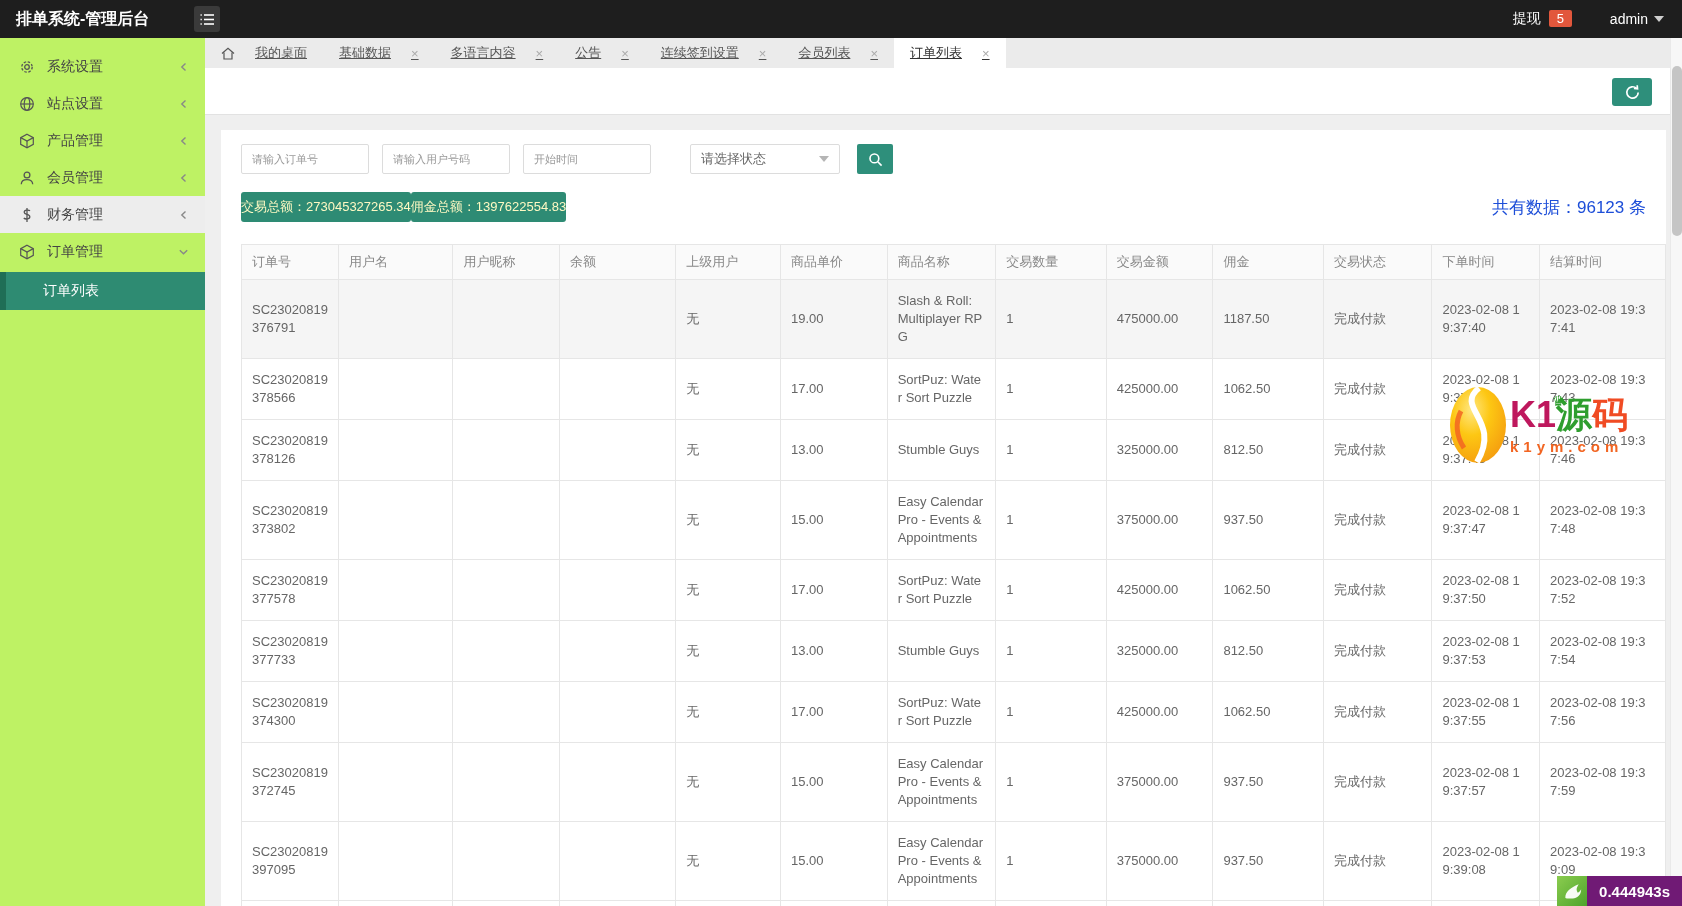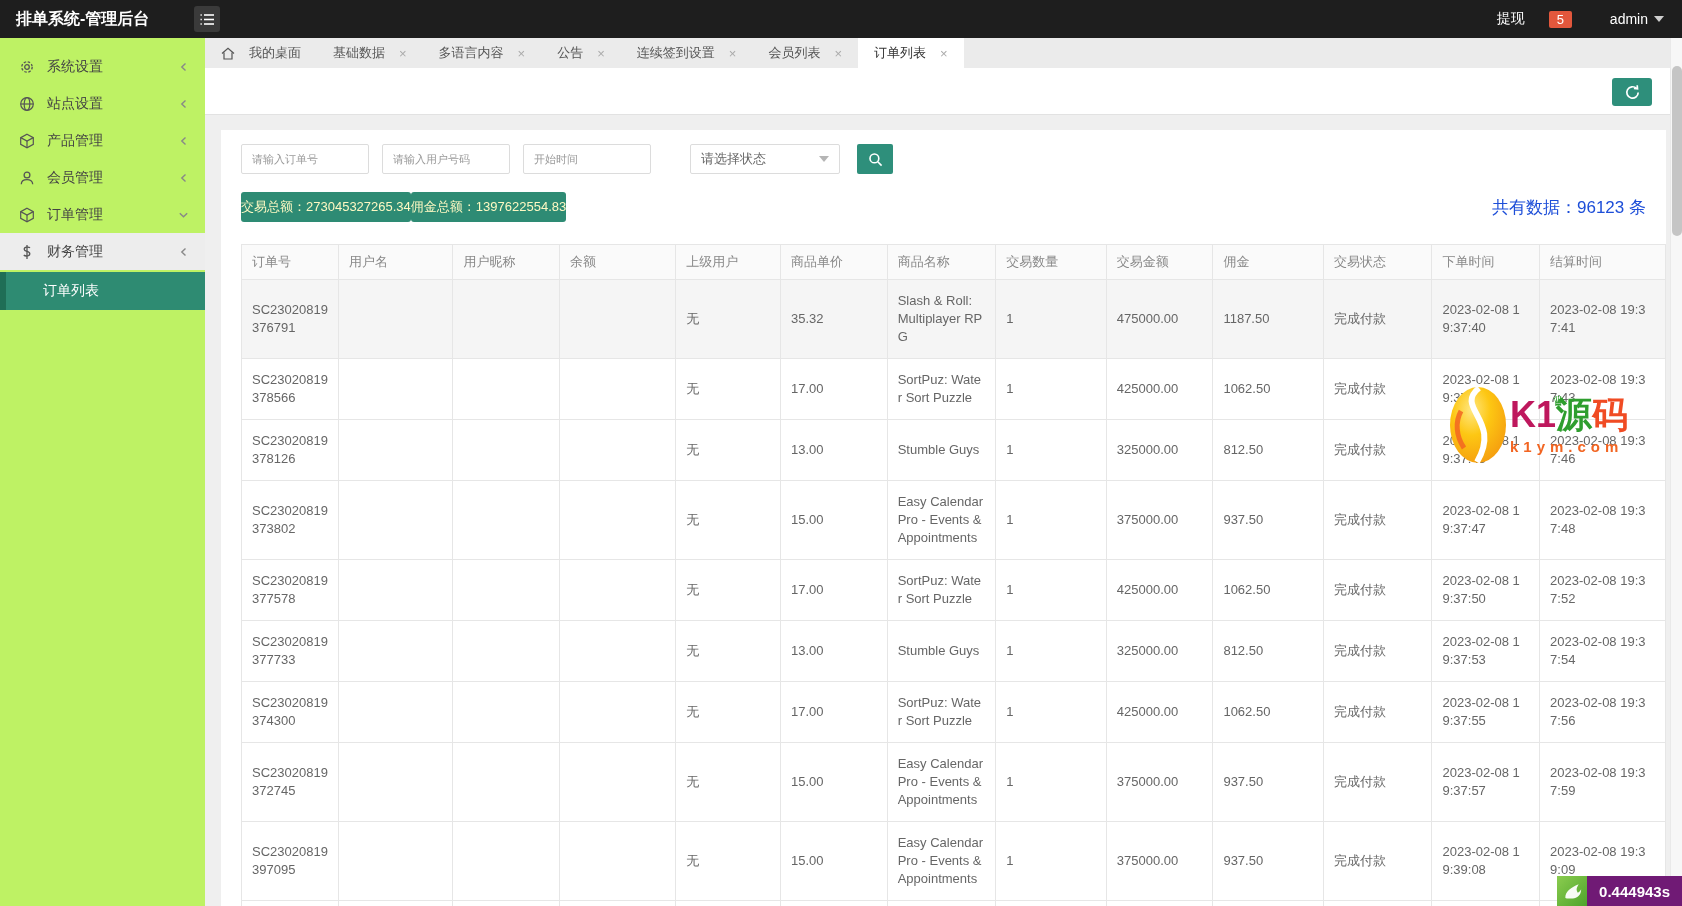--- a/index.html
+++ b/index.html
@@ -8,40 +8,40 @@
     font-family:"Liberation Sans","DejaVu Sans",sans-serif;
     background:#efefef; position:relative; font-size:14px; color:#333;
   }
   
   .top-header{ position:absolute; left:0; top:0; width:1682px; height:38px;
     background:#1e1e1e; display:flex; align-items:center; z-index:30; }
   .brand{ color:#fff; font-size:16px; font-weight:bold; padding-left:16px; width:186px; }
   .burger{ width:26px; height:26px; background:#3a3a3a; border-radius:3px;
     display:flex; align-items:center; justify-content:center; cursor:pointer; margin-left:8px; }
   .header-right{ margin-left:auto; display:flex; align-items:center; gap:10px; padding-right:18px; color:#fff; }
-  .withdraw-wrap{ display:flex; align-items:flex-end; gap:24px; cursor:pointer; }
+  .withdraw-wrap{ display:flex; align-items:flex-start; gap:8px; cursor:pointer; }
   .withdraw-badge{ background:#e2573c; color:#fff; font-size:13px; padding:1px 8px; border-radius:2px; }
   .admin-wrap{ display:flex; align-items:center; gap:6px; margin-left:28px; cursor:pointer; }
   .caret-down{ width:0; height:0; border-left:5px solid transparent; border-right:5px solid transparent; border-top:6px solid #cfcfcf; }
   
   .sidebar{ position:absolute; left:0; top:38px; width:205px; bottom:0;
     background:#bef264; padding-top:10px; z-index:20; }
   .side-item{ height:37px; display:flex; align-items:center; padding:0 16px 0 18px;
     color:#444; cursor:pointer; font-size:14px; }
   .side-item.hl{ background:#ededed; }
   .side-item .s-icon{ width:17px; height:17px; margin-right:12px; display:flex; align-items:center; justify-content:center; color:#555; }
   .side-item .s-label{ flex:1; }
   .side-item .s-chев{ color:#777; }
   .side-sub-active{ height:38px; background:#2e8b72; border-left:6px solid #1f6e56;
     display:flex; align-items:center; padding-left:37px; color:#fff; cursor:pointer; margin-top:2px; }
   
   .tabbar{ position:absolute; left:205px; top:38px; right:0; height:30px;
     background:#ebebeb; display:flex; align-items:stretch; z-index:10; }
-  .tab{ display:flex; align-items:center; gap:14px; padding:0 16px; font-size:13px;
-    color:#555; cursor:pointer; white-space:nowrap; }
+  .tab{ display:flex; align-items:center; gap:20px; padding:0 16px; font-size:13px;
+    color:#555; cursor:pointer; white-space:nowrap;text-decoration:underline; }
   .tab.active{ background:#fff; color:#333; }
   .tab .close-x{ color:#aaa; font-size:13px; line-height:1; }
   .tab .home-ic{ display:flex; color:#555; }
   
   .toolbar{ position:absolute; left:205px; top:68px; right:0; height:47px;
     background:#fff; border-bottom:1px solid #e2e2e2; }
   .refresh-btn{ position:absolute; right:30px; top:10px; width:40px; height:28px;
     background:#2e8f7b; border:none; border-radius:3px; display:flex; align-items:center;
     justify-content:center; cursor:pointer; }
   
@@ -175,46 +175,46 @@
             <path d="M2.3 14.2 c0-3.1 2.5-4.6 5.7-4.6 s5.7 1.5 5.7 4.6"></path>
           </svg>
         </span>
         <span class="s-label">会员管理</span>
         <span class="s-chев">
           <svg width="10" height="10" viewBox="0 0 10 10" fill="none" stroke="#888" stroke-width="1.4">
             <polyline points="6.5,1.5 2.8,5 6.5,8.5"></polyline>
           </svg>
         </span>
       </div>
+      <div class="side-item hl">
+        <span class="s-icon">
+          <svg width="16" height="16" viewBox="0 0 16 16" fill="none" stroke="#555" stroke-width="1.3">
+            <path d="M11 3.8 c-1-1-5.8-1.4-5.8 1.4 c0 2.8 5.6 1.6 5.6 4.6 c0 2.8-4.8 2.6-6 1.2"></path>
+            <line x1="8" y1="1" x2="8" y2="15"></line>
+          </svg>
+        </span>
+        <span class="s-label">财务管理</span>
+        <span class="s-chев">
+          <svg width="10" height="10" viewBox="0 0 10 10" fill="none" stroke="#888" stroke-width="1.4">
+            <polyline points="6.5,1.5 2.8,5 6.5,8.5"></polyline>
+          </svg>
+        </span>
+      </div>
       <div class="side-item">
         <span class="s-icon">
           <svg width="16" height="16" viewBox="0 0 16 16" fill="none" stroke="#555" stroke-width="1.2">
             <path d="M8 1.2 L14.3 4.6 V11.4 L8 14.8 L1.7 11.4 V4.6 Z"></path>
             <path d="M1.7 4.6 L8 8 L14.3 4.6"></path>
             <line x1="8" y1="8" x2="8" y2="14.8"></line>
           </svg>
         </span>
         <span class="s-label">订单管理</span>
         <span class="s-chев">
           <svg width="11" height="10" viewBox="0 0 11 10" fill="none" stroke="#888" stroke-width="1.4">
             <polyline points="1.8,3.2 5.5,6.8 9.2,3.2"></polyline>
-          </svg>
-        </span>
-      </div>
-      <div class="side-item hl">
-        <span class="s-icon">
-          <svg width="16" height="16" viewBox="0 0 16 16" fill="none" stroke="#555" stroke-width="1.3">
-            <path d="M11 3.8 c-1-1-5.8-1.4-5.8 1.4 c0 2.8 5.6 1.6 5.6 4.6 c0 2.8-4.8 2.6-6 1.2"></path>
-            <line x1="8" y1="1" x2="8" y2="15"></line>
-          </svg>
-        </span>
-        <span class="s-label">财务管理</span>
-        <span class="s-chев">
-          <svg width="10" height="10" viewBox="0 0 10 10" fill="none" stroke="#888" stroke-width="1.4">
-            <polyline points="6.5,1.5 2.8,5 6.5,8.5"></polyline>
           </svg>
         </span>
       </div>
     </div>
   <div class="side-sub-active">
     <span>订单列表</span>
   </div>
 </div>
 
 <div class="tabbar" id="tab-bar">
@@ -324,21 +324,21 @@
             <th>结算时间</th>
           </tr>
         </thead>
         <tbody>
           <tr>
             <td>SC23020819376791</td>
             <td></td>
             <td></td>
             <td></td>
             <td>无</td>
-            <td>35.32</td>
+            <td>19.00</td>
             <td>Slash &amp; Roll: Multiplayer RPG</td>
             <td>1</td>
             <td>475000.00</td>
             <td>1187.50</td>
             <td>完成付款</td>
             <td>2023-02-08 19:37:40</td>
             <td>2023-02-08 19:37:41</td>
           </tr>
           <tr>
             <td>SC23020819378566</td>

